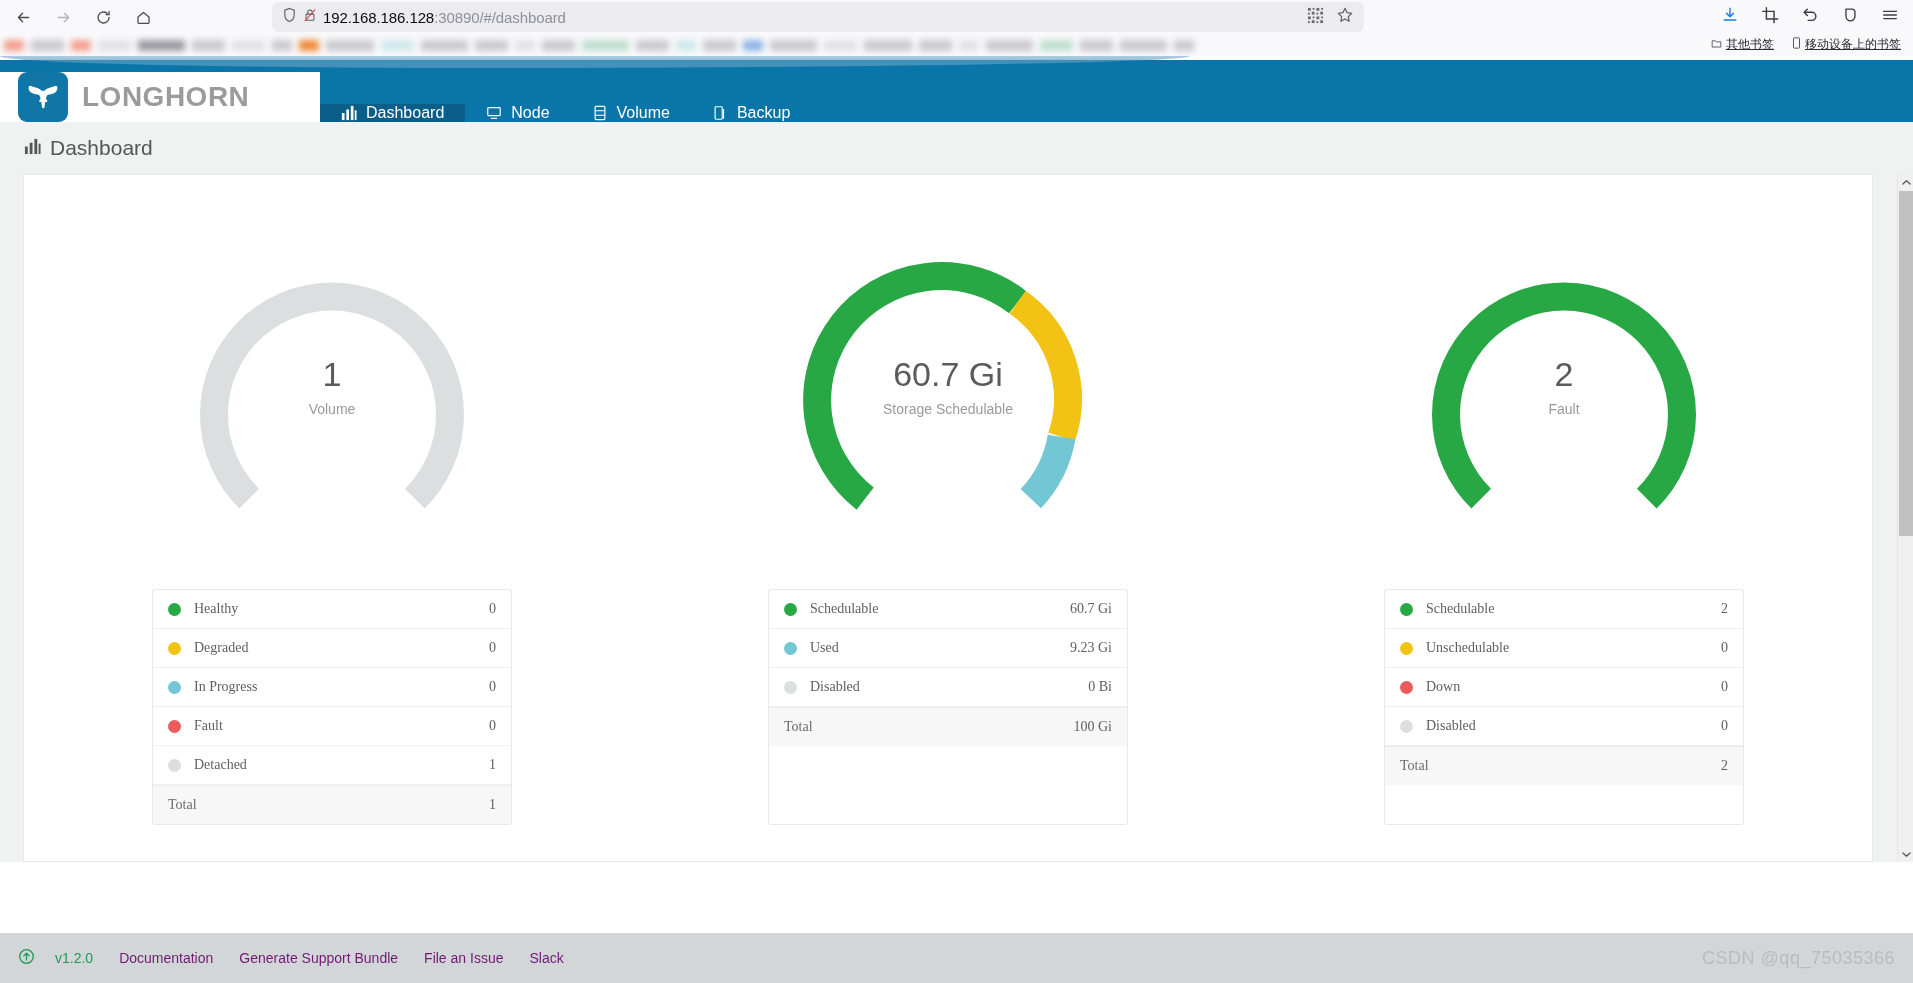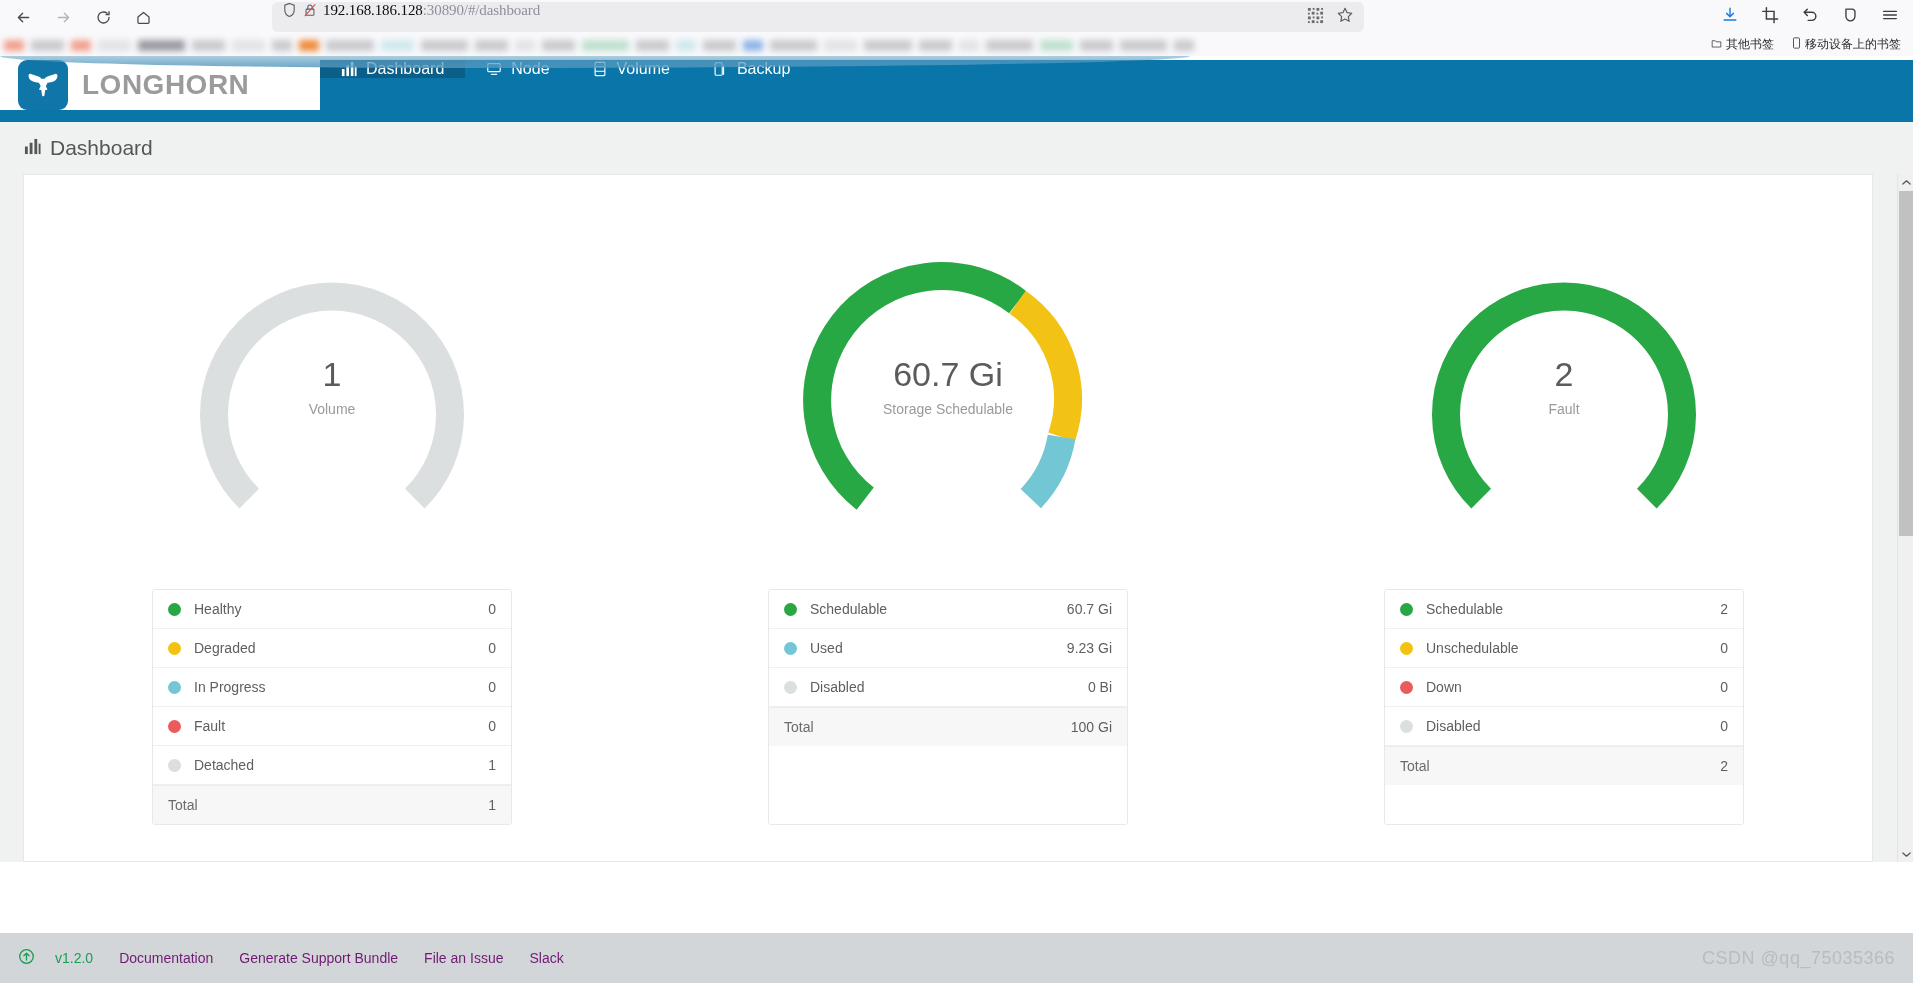--- a/index.html
+++ b/index.html
@@ -22,21 +22,21 @@
     display: flex; align-items: center; gap: 2px;
   }
   .nav-btn {
     width: 38px; height: 34px; display: flex; align-items: center; justify-content: center;
     border-radius: 5px; cursor: pointer;
   }
   .nav-btn svg { display:block; }
   .urlbar {
     position: absolute; left: 272px; top: 2px; width: 1092px; height: 30px;
     background: #ececef; border-radius: 6px;
-    display: flex; align-items: flex-start; padding: 0 10px; font-family: Liberation Serif, serif;
+    display: flex; align-items: center; padding: 0 10px;
   }
   .urlbar .shield, .urlbar .lockx { flex: 0 0 auto; margin-right: 6px; }
   .url-text {
     font-size: 15px; color: #0c0c0d; white-space: nowrap;
     letter-spacing: -0.1px;
   }
   .url-text .dim { color: #8f8f9d; }
   .urlbar-right {
     position: absolute; right: 10px; top: 0; height: 30px; display: flex; align-items: center; gap: 12px;
   }
@@ -60,41 +60,41 @@
     display: flex; align-items: center; gap: 7px;
   }
   .bm { height: 11px; border-radius: 1px; background: #c9c9cf; }
   .bm.sm { width: 28px; } .bm.md { width: 46px; } .bm.lg { width: 66px; }
   .bm.red { background: #f2a090; } .bm.org { background: #f08a3a; }
   .bm.cyan { background: #cfe8ec; } .bm.blu { background: #8fb4e6; }
   .bm.grn { background: #bfe0cf; } .bm.gry2 { background: #9a9aa2; }
   .bm.lite { background: #e2e2e7; }
   .bookmarks-right {
     position: absolute; right: 12px; top: 2px; display: flex; align-items: center; gap: 18px;
-    font-size: 12px; color: #2b2b32;
+    font-size: 12px; color: #2b2b32; text-decoration: underline;
   }
   .bmr-item { display: flex; align-items: center; gap: 4px; }
 
   
   .app {
     position: absolute; left: 0; top: 56px; width: 1913px; height: 927px;
     background: #ffffff;
   }
   
   .smear {
     position: absolute; left: 0; top: 0; width: 1190px; height: 12px;
     background: linear-gradient(180deg, rgba(104,165,196,0.55), rgba(80,150,190,0.85));
     border-radius: 0 0 60% 40%/0 0 100% 100%;
     pointer-events: none; z-index: 5;
   }
 
   .topnav {
     position: absolute; left: 0; top: 4px; width: 1913px; height: 62px;
     background: #0a75a8;
-    display: flex; align-items: flex-start;
+    display: flex; align-items: flex-end;
   }
   .brand {
     width: 320px; background: #ffffff; display: flex; align-items: center; gap: 14px;
     padding-left: 18px; flex: 0 0 320px;
   }
   .logo-box {
     width: 50px; height: 50px; background: #1076a8; border-radius: 9px;
     display: flex; align-items: center; justify-content: center;
   }
   .brand-name {
@@ -137,21 +137,21 @@
   .gauge-value { font-size: 34px; color: #5b5b5b; line-height: 1.05; font-weight: normal; }
   .gauge-label { font-size: 14px; color: #9a9a9a; margin-top: 8px; }
 
   .legends { display: flex; width: 1848px; padding: 0 0 0 0; margin-top: 22px; }
   .legend-col { flex: 1 1 0; display: flex; justify-content: center; }
   .legend-box {
     width: 360px; border: 1px solid #e8e8e8; border-radius: 3px; background: #fff;
   }
   .legend-row {
     display: flex; align-items: center; height: 39px; padding: 0 15px;
-    border-bottom: 1px solid #f0f0f0; font-size: 14px; color: #5f5f5f;
+    border-bottom: 1px solid #f0f0f0; font-size: 14px; color: #5f5f5f; font-family: Liberation Serif, serif;
   }
   .legend-row:last-child { border-bottom: none; }
   .legend-row.total { background: #f7f7f7; color: #6b6b6b; border-top: 1px solid #ececec; }
   .dot { width: 13px; height: 13px; border-radius: 50%; flex: 0 0 auto; margin-right: 13px; }
   .legend-name { flex: 1 1 auto; }
   .legend-val { flex: 0 0 auto; color: #5f5f5f; }
 
   
   .scrollbar {
     position: absolute; right: 0; top: 118px; width: 16px; height: 688px;

